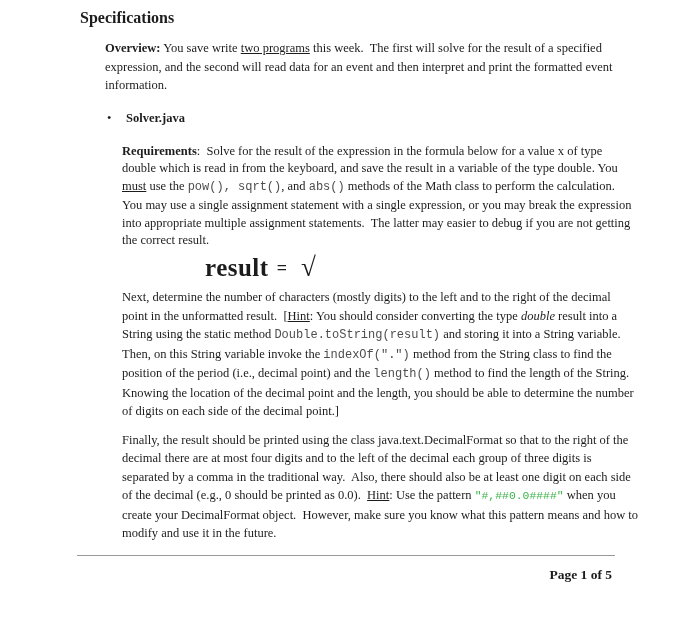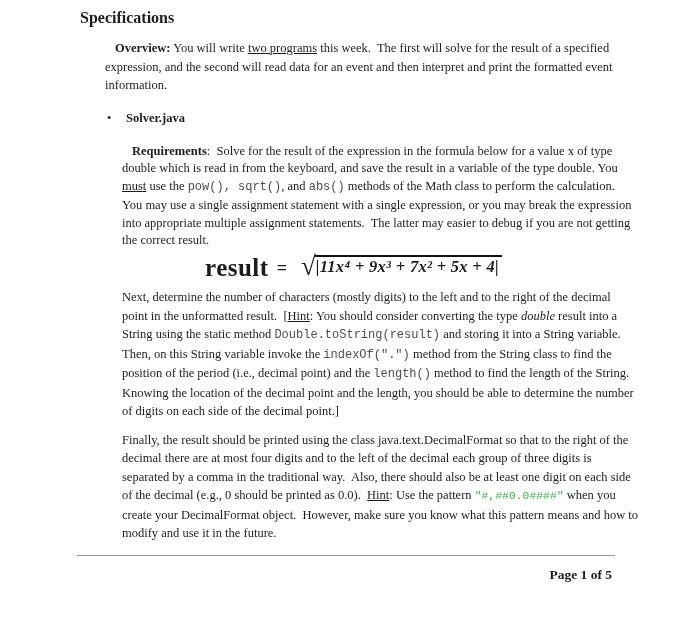--- a/index.html
+++ b/index.html
@@ -37,21 +37,21 @@
   }
   .bullet-marker { width: 19px; }
   .bullet-label { font-weight: bold; }
   .body-para {
     margin-left: 122px;
     width: 517px;
   }
   .req-para { margin-top: 16px; line-height: 17.8px; }
   .next-para { }
   .finally-para { margin-top: 10px; }
-  .b { font-weight: bold; margin-left: 10px; }
+  .b { font-weight: bold; }
   .u { text-decoration: underline; }
   .i { font-style: italic; }
   .code {
     font-family: "Liberation Mono", monospace;
     color: var(--code_text, #4d4d4d);
     font-size: 12px;
   }
   .codegreen {
     font-family: "Liberation Mono", monospace;
     color: var(--pattern_green, #3cb54a);
@@ -105,36 +105,35 @@
     font-weight: bold;
   }
 </style>
 </head>
 <body>
 
 <div class="page">
 
   <h1 class="doc-title">Specifications</h1>
 
-  <p class="para overview"><span class="b">Overview:</span><span> You will write </span><span class="u">two programs</span><span> this week.  The first will solve for the result of a specified expression, and the second will read data for an event and then interpret and print the formatted event information.</span></p>
+  <p class="para overview"><span class="b">Overview:</span><span> You save write </span><span class="u">two programs</span><span> this week.  The first will solve for the result of a specified expression, and the second will read data for an event and then interpret and print the formatted event information.</span></p>
 
   <div class="bullet-row">
     <span class="bullet-marker">•</span>
     <span class="bullet-label">Solver.java</span>
   </div>
 
   <p class="para body-para req-para"><span class="b">Requirements</span><span>:  Solve for the result of the expression in the formula below for a value x of type double which is read in from the keyboard, and save the result in a variable of the type double. You </span><span class="u">must</span><span> use the </span><span class="code">pow(), sqrt()</span><span>, and </span><span class="code">abs()</span><span> methods of the Math class to perform the calculation.  You may use a single assignment statement with a single expression, or you may break the expression into appropriate multiple assignment statements.  The latter may easier to debug if you are not getting the correct result.</span></p>
 
   <div class="formula">
     <span class="formula-lhs">result</span>
     <span class="formula-eq">=</span>
     <span class="fraction">
       <span class="numerator">
         <span class="radical-sign">√</span>
-        <span class="radicand">|11x⁴ + 9x³ + 7x² + 5x + 4|</span>
       </span>
     </span>
   </div>
 
   <p class="para body-para next-para"><span>Next, determine the number of characters (mostly digits) to the left and to the right of the decimal point in the unformatted result.  [</span><span class="u">Hint</span><span>: You should consider converting the type </span><span class="i">double</span><span> result into a String using the static method </span><span class="code">Double.toString(result)</span><span> and storing it into a String variable. Then, on this String variable invoke the </span><span class="code">indexOf(".")</span><span> method from the String class to find the position of the period (i.e., decimal point) and the </span><span class="code">length()</span><span> method to find the length of the String.  Knowing the location of the decimal point and the length, you should be able to determine the number of digits on each side of the decimal point.]</span></p>
 
   <p class="para body-para finally-para"><span>Finally, the result should be printed using the class java.text.DecimalFormat so that to the right of the decimal there are at most four digits and to the left of the decimal each group of three digits is separated by a comma in the traditional way.  Also, there should also be at least one digit on each side of the decimal (e.g., 0 should be printed as 0.0).  </span><span class="u">Hint</span><span>: Use the pattern </span><span class="codegreen">"#,##0.0####"</span><span> when you create your DecimalFormat object.  However, make sure you know what this pattern means and how to modify and use it in the future.</span></p>
 
   <div class="footer-rule"></div>
 

